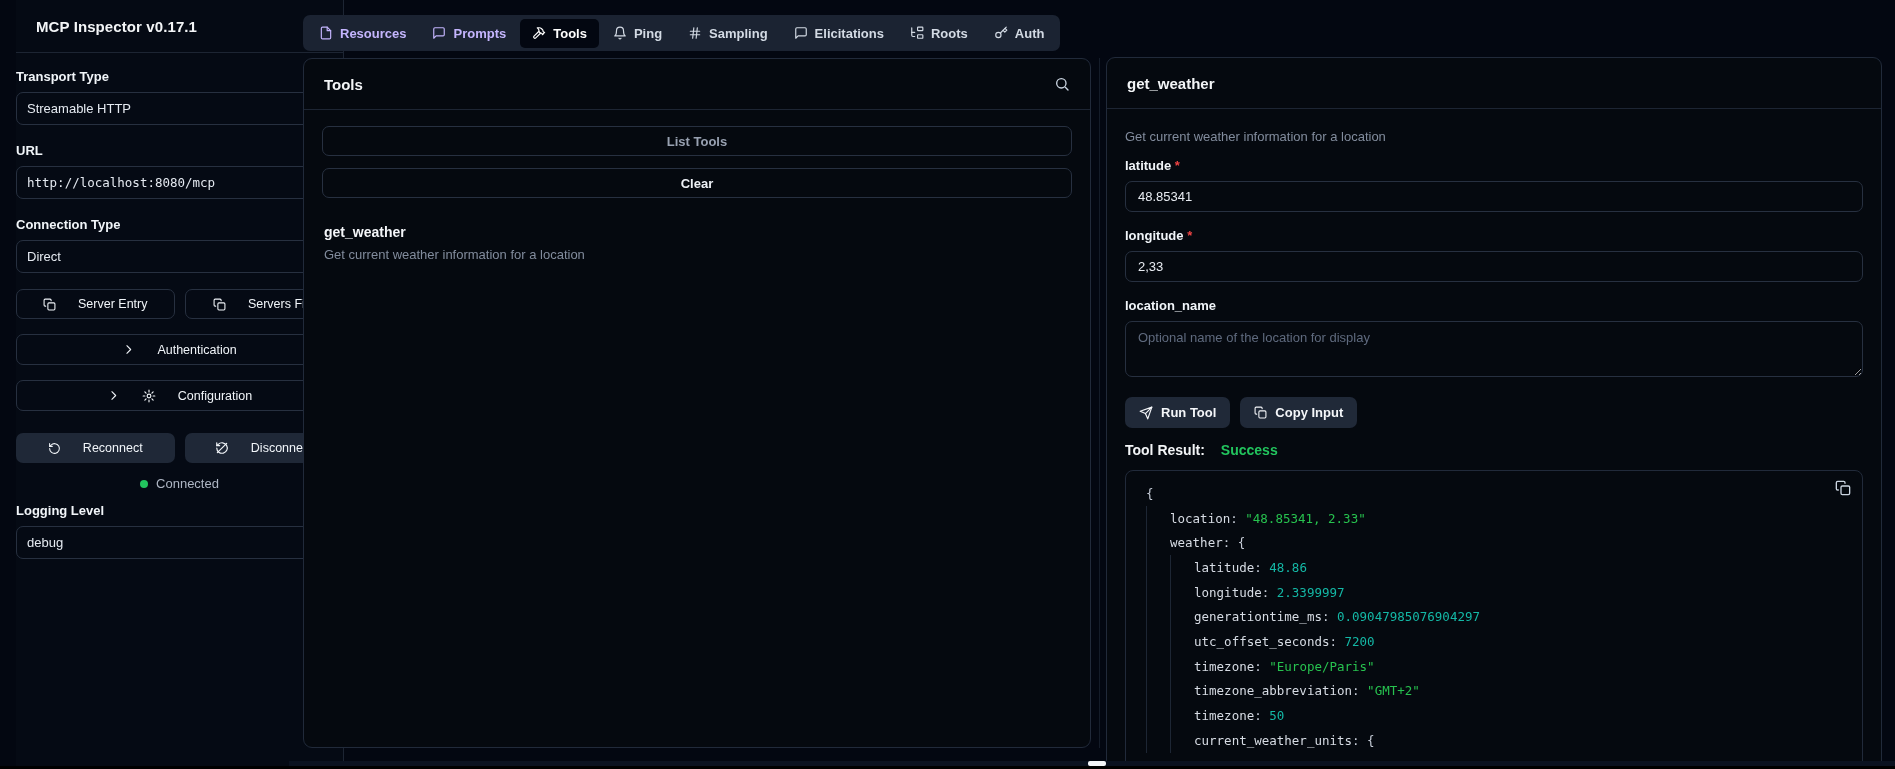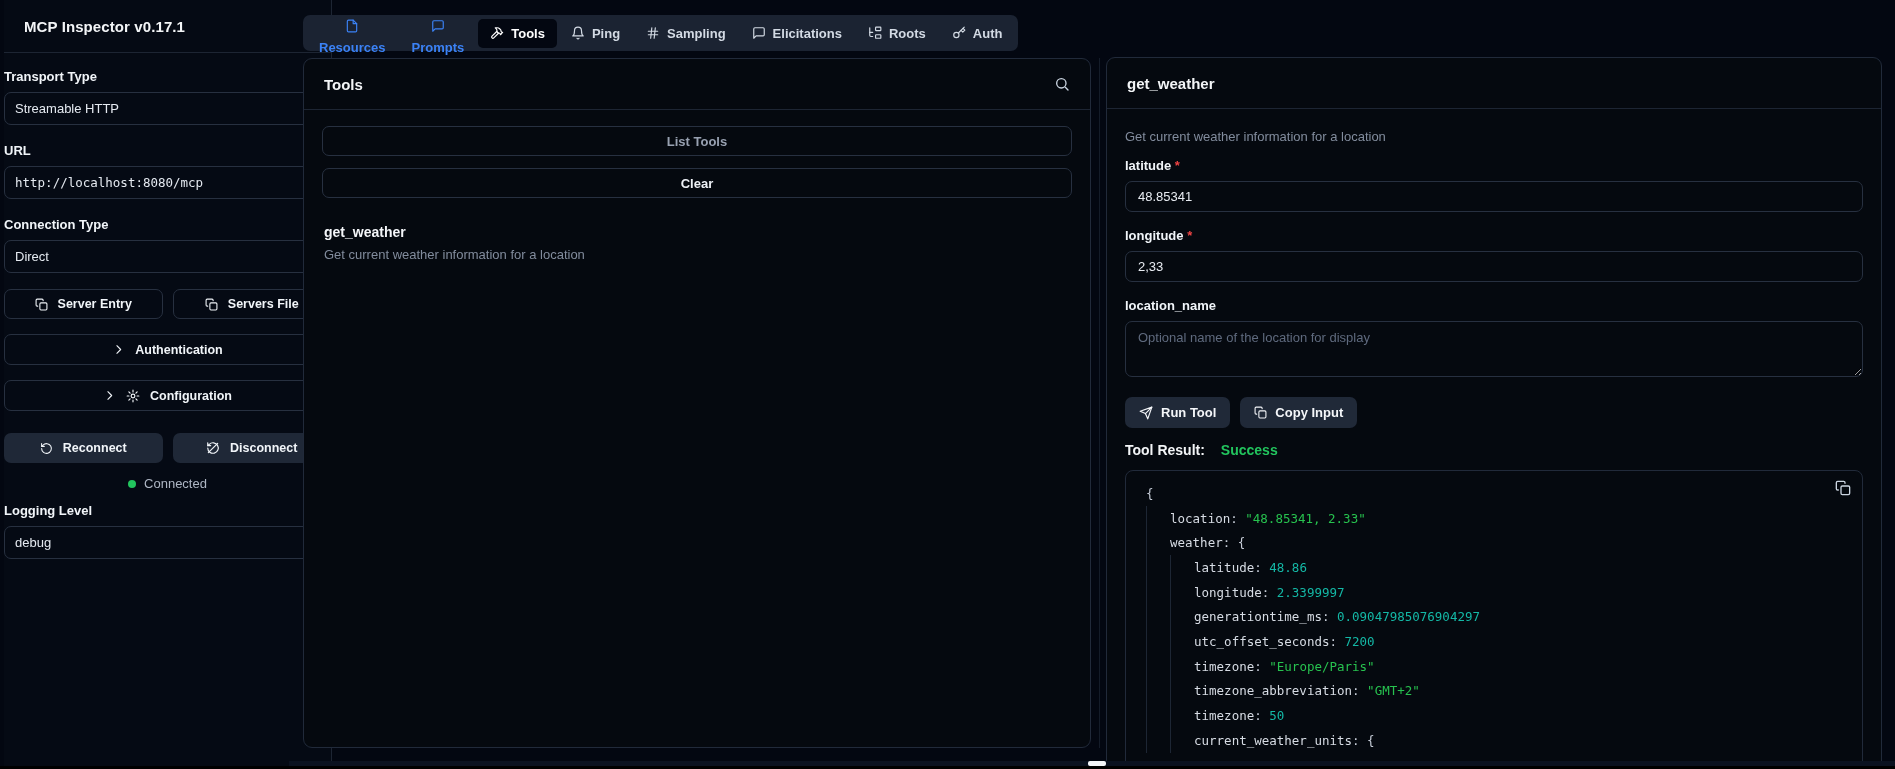--- a/index.html
+++ b/index.html
@@ -4,48 +4,48 @@
 <style>
   * { margin:0; padding:0; box-sizing:border-box; }
   html,body { width:1895px; height:769px; overflow:hidden; background:#030711;
     font-family:"Liberation Sans", sans-serif; color:#f3f5f7; }
   .mono { font-family:"DejaVu Sans Mono","Liberation Mono",monospace; }
 
   svg { display:block; }
   .ic { display:inline-flex; align-items:center; justify-content:center; flex:none; }
 
   
-  .sidebar { position:absolute; left:4px; top:0; width:328px; height:766px;
+  .sidebar { position:absolute; left:16px; top:0; width:328px; height:766px;
     background:#050a14; border-right:1px solid #1d2533; }
   .sidebar-header { height:53px; display:flex; align-items:center; padding:0 20px;
     border-bottom:1px solid #1d2533; }
   .sidebar-title { font-size:15px; font-weight:bold; letter-spacing:.1px; }
   .sidebar-body { padding:14px 0; }
   .field-label { font-size:13px; font-weight:bold; color:#f1f5f9; margin:10px 0 8px; }
   .control { height:33px; border:1px solid #273040; border-radius:7px; background:transparent;
     display:flex; align-items:center; padding:0 10px; font-size:13px; color:#e5eaf1; }
   .control .grow { flex:1; }
   .sel-caret { color:#6d7890; }
   .side-btn-row { display:flex; gap:10px; margin-top:16px; }
   .btn-outline { flex:1; height:30px; border:1px solid #273040; border-radius:7px;
-    display:flex; align-items:center; justify-content:center; gap:10px;
-    font-size:12.5px; font-weight:bold; color:#f1f5f9; background:transparent; cursor:pointer; }
+    display:flex; align-items:center; justify-content:center; gap:22px;
+    font-size:12.5px; font-weight:normal; color:#f1f5f9; background:transparent; cursor:pointer; }
   .btn-block { width:100%; height:31px; margin-top:15px; }
   .btn-filled { background:#1f2837; border:none; }
   .status-row { display:flex; align-items:center; justify-content:center; gap:8px; margin:13px 0 2px; }
   .dot { width:8px; height:8px; border-radius:50%; background:#22c55e; }
   .status-text { font-size:13px; color:#aeb6c4; }
 
   
   .main { position:absolute; left:289px; top:0; right:0; bottom:0; }
   .tabbar { position:absolute; left:14px; top:15px; height:36px; background:#1b2332;
     border-radius:7px; display:inline-flex; align-items:center; padding:3px 4px; gap:2px; }
   .tab { display:flex; align-items:center; gap:7px; height:29px; padding:0 12px;
     border-radius:5px; font-size:13px; font-weight:bold; color:#d3dae4; cursor:pointer; }
-  .tab.disabled { color:#3b82f6;flex-direction:column; }
+  .tab.disabled { color:#c4b5fd; }
   .tab.active { background:#030711; color:#ffffff; }
 
   .card { position:absolute; background:#05090f; border:1px solid #212a3a; border-radius:9px; }
   .card-header { height:51px; display:flex; align-items:center; padding:0 20px;
     border-bottom:1px solid #1d2533; }
   .card-title { font-size:15px; font-weight:bold; }
 
   .tools-card { left:14px; top:58px; width:788px; height:690px; }
   .tools-body { padding:16px 18px; }
   .wide-btn { width:100%; height:30px; border:1px solid #273040; border-radius:7px;

